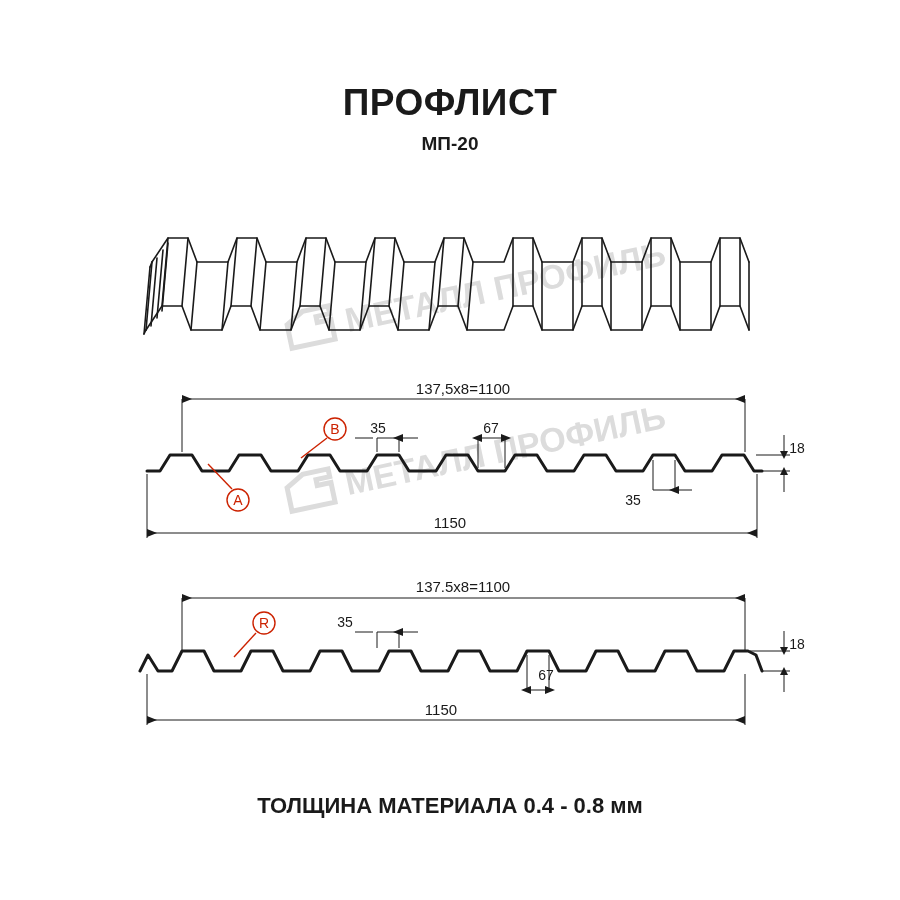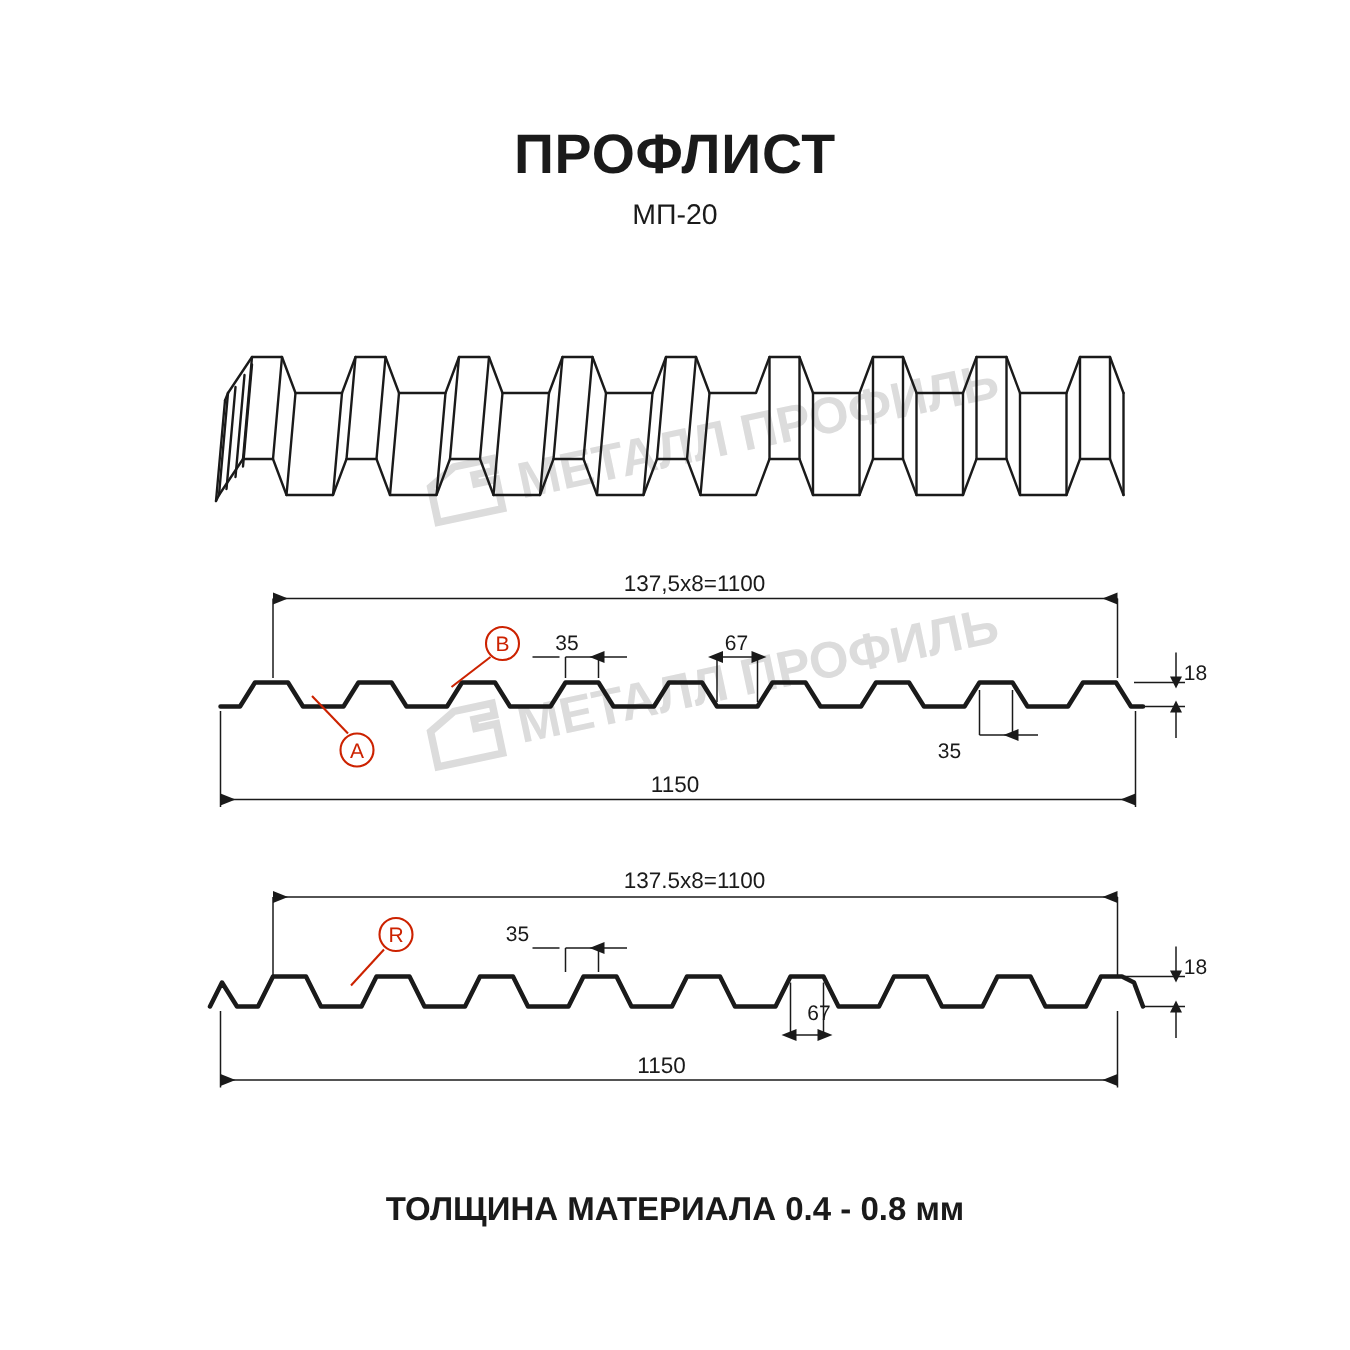--- a/index.html
+++ b/index.html
@@ -31,21 +31,21 @@
     letter-spacing: 0.5px;
     color: #1a1a1a;
   }
   .subtitle {
     position: absolute;
     top: 133px;
     left: 0;
     width: 900px;
     text-align: center;
     font-size: 19px;
-    font-weight: normal;
+    font-weight: bold;
     color: #1a1a1a;
   }
   .footer {
     position: absolute;
     top: 793px;
     left: 0;
     width: 900px;
     text-align: center;
     font-size: 22px;
     font-weight: bold;

